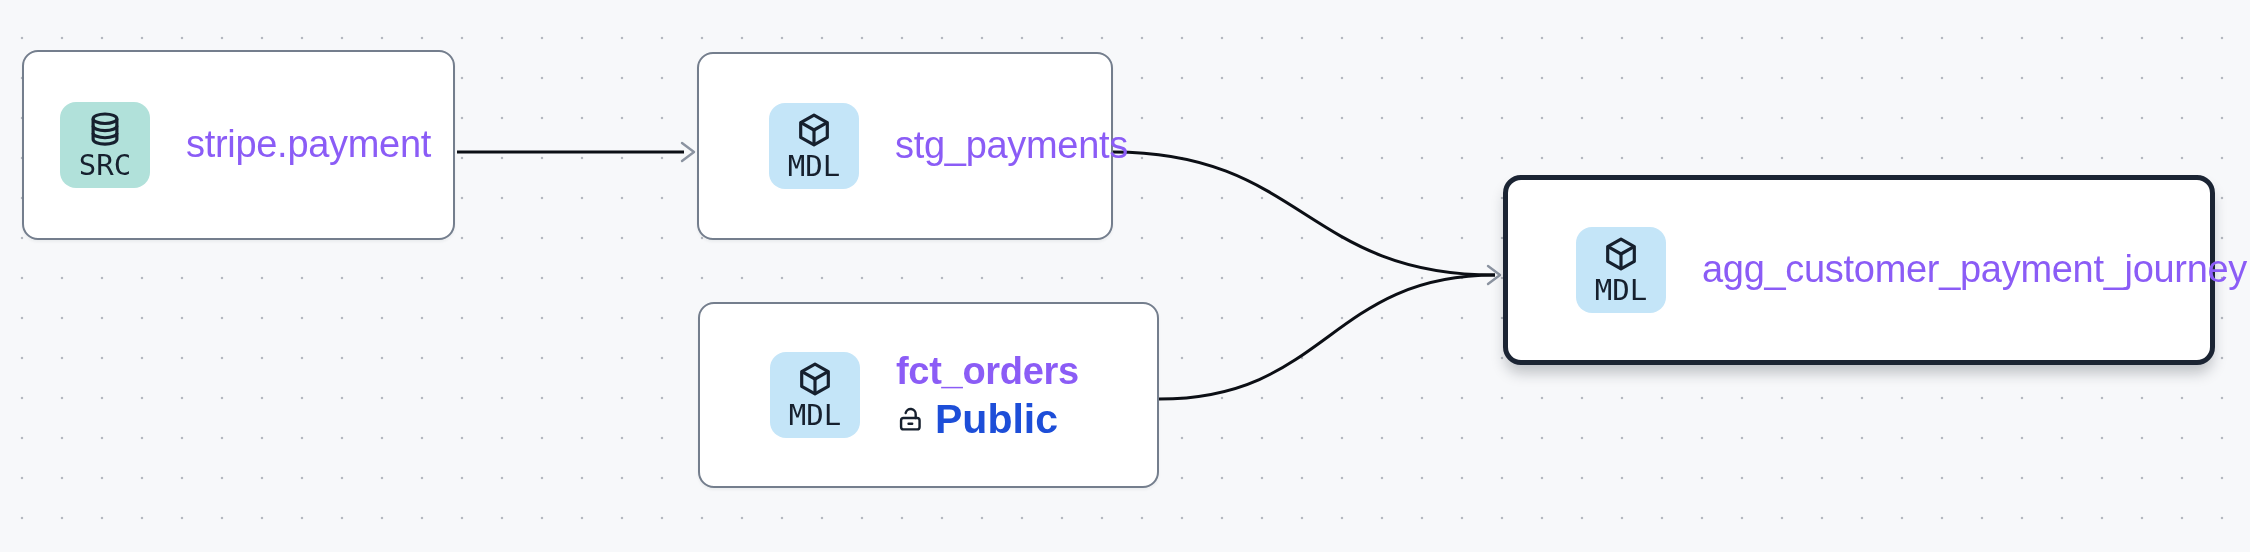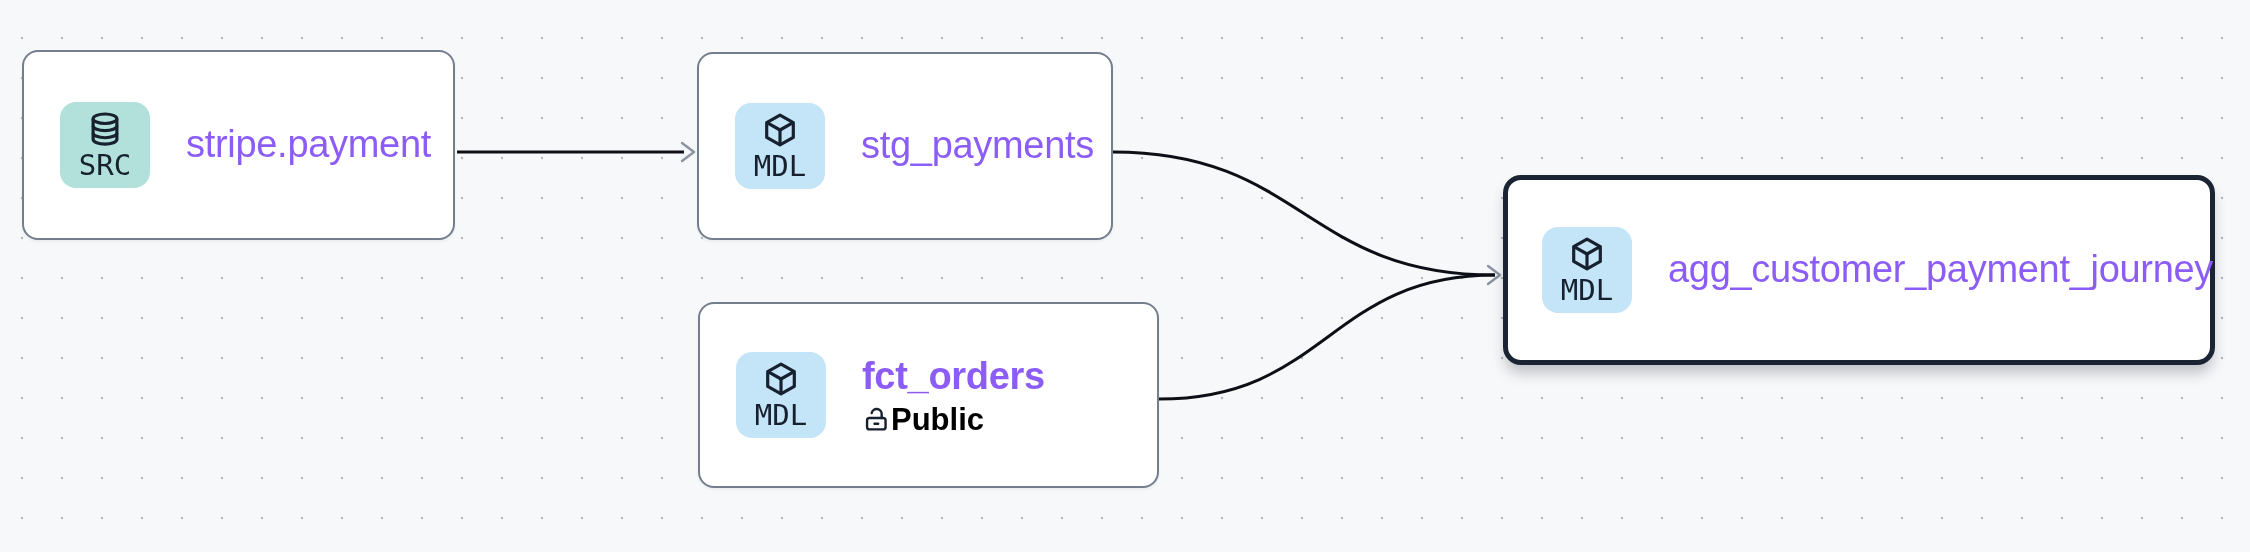--- a/index.html
+++ b/index.html
@@ -50,41 +50,41 @@
 
   .badge {
     flex:none;
     width:90px; height:86px;
     border-radius:16px;
     display:flex; flex-direction:column;
     align-items:center; justify-content:center;
     gap:3px;
   }
   .badge--src { background:#b1e1da; }
-  .badge--mdl { background:#c4e5f8; }
+  .badge--mdl { background:#c4e5f8;margin-left:34px; }
   .badge svg { width:38px; height:38px; stroke:#16202e; fill:none; stroke-width:2; }
   .badge-label {
     font-family:"DejaVu Sans Mono", monospace;
     font-size:29px; line-height:1;
     color:#16202e;
   }
 
   .title {
     font-size:38px;
     letter-spacing:-0.3px;
     line-height:1.15;
     color:#8b5cf6;
     white-space:nowrap;
   }
 
   .text-col { display:flex; flex-direction:column; gap:6px;font-weight:bold; }
 
   .visibility {
-    display:flex; align-items:center; gap:0;
-    font-size:31px; color:#000000; line-height:1;
+    display:flex; align-items:center; gap:10px;
+    font-size:41px; color:#1d4ed8; line-height:1;
   }
   .visibility svg {
     width:29px; height:29px;
     stroke:#16202e; fill:none; stroke-width:2;
     stroke-linecap:round; stroke-linejoin:round;
   }
 </style>
 </head>
 <body>
 

